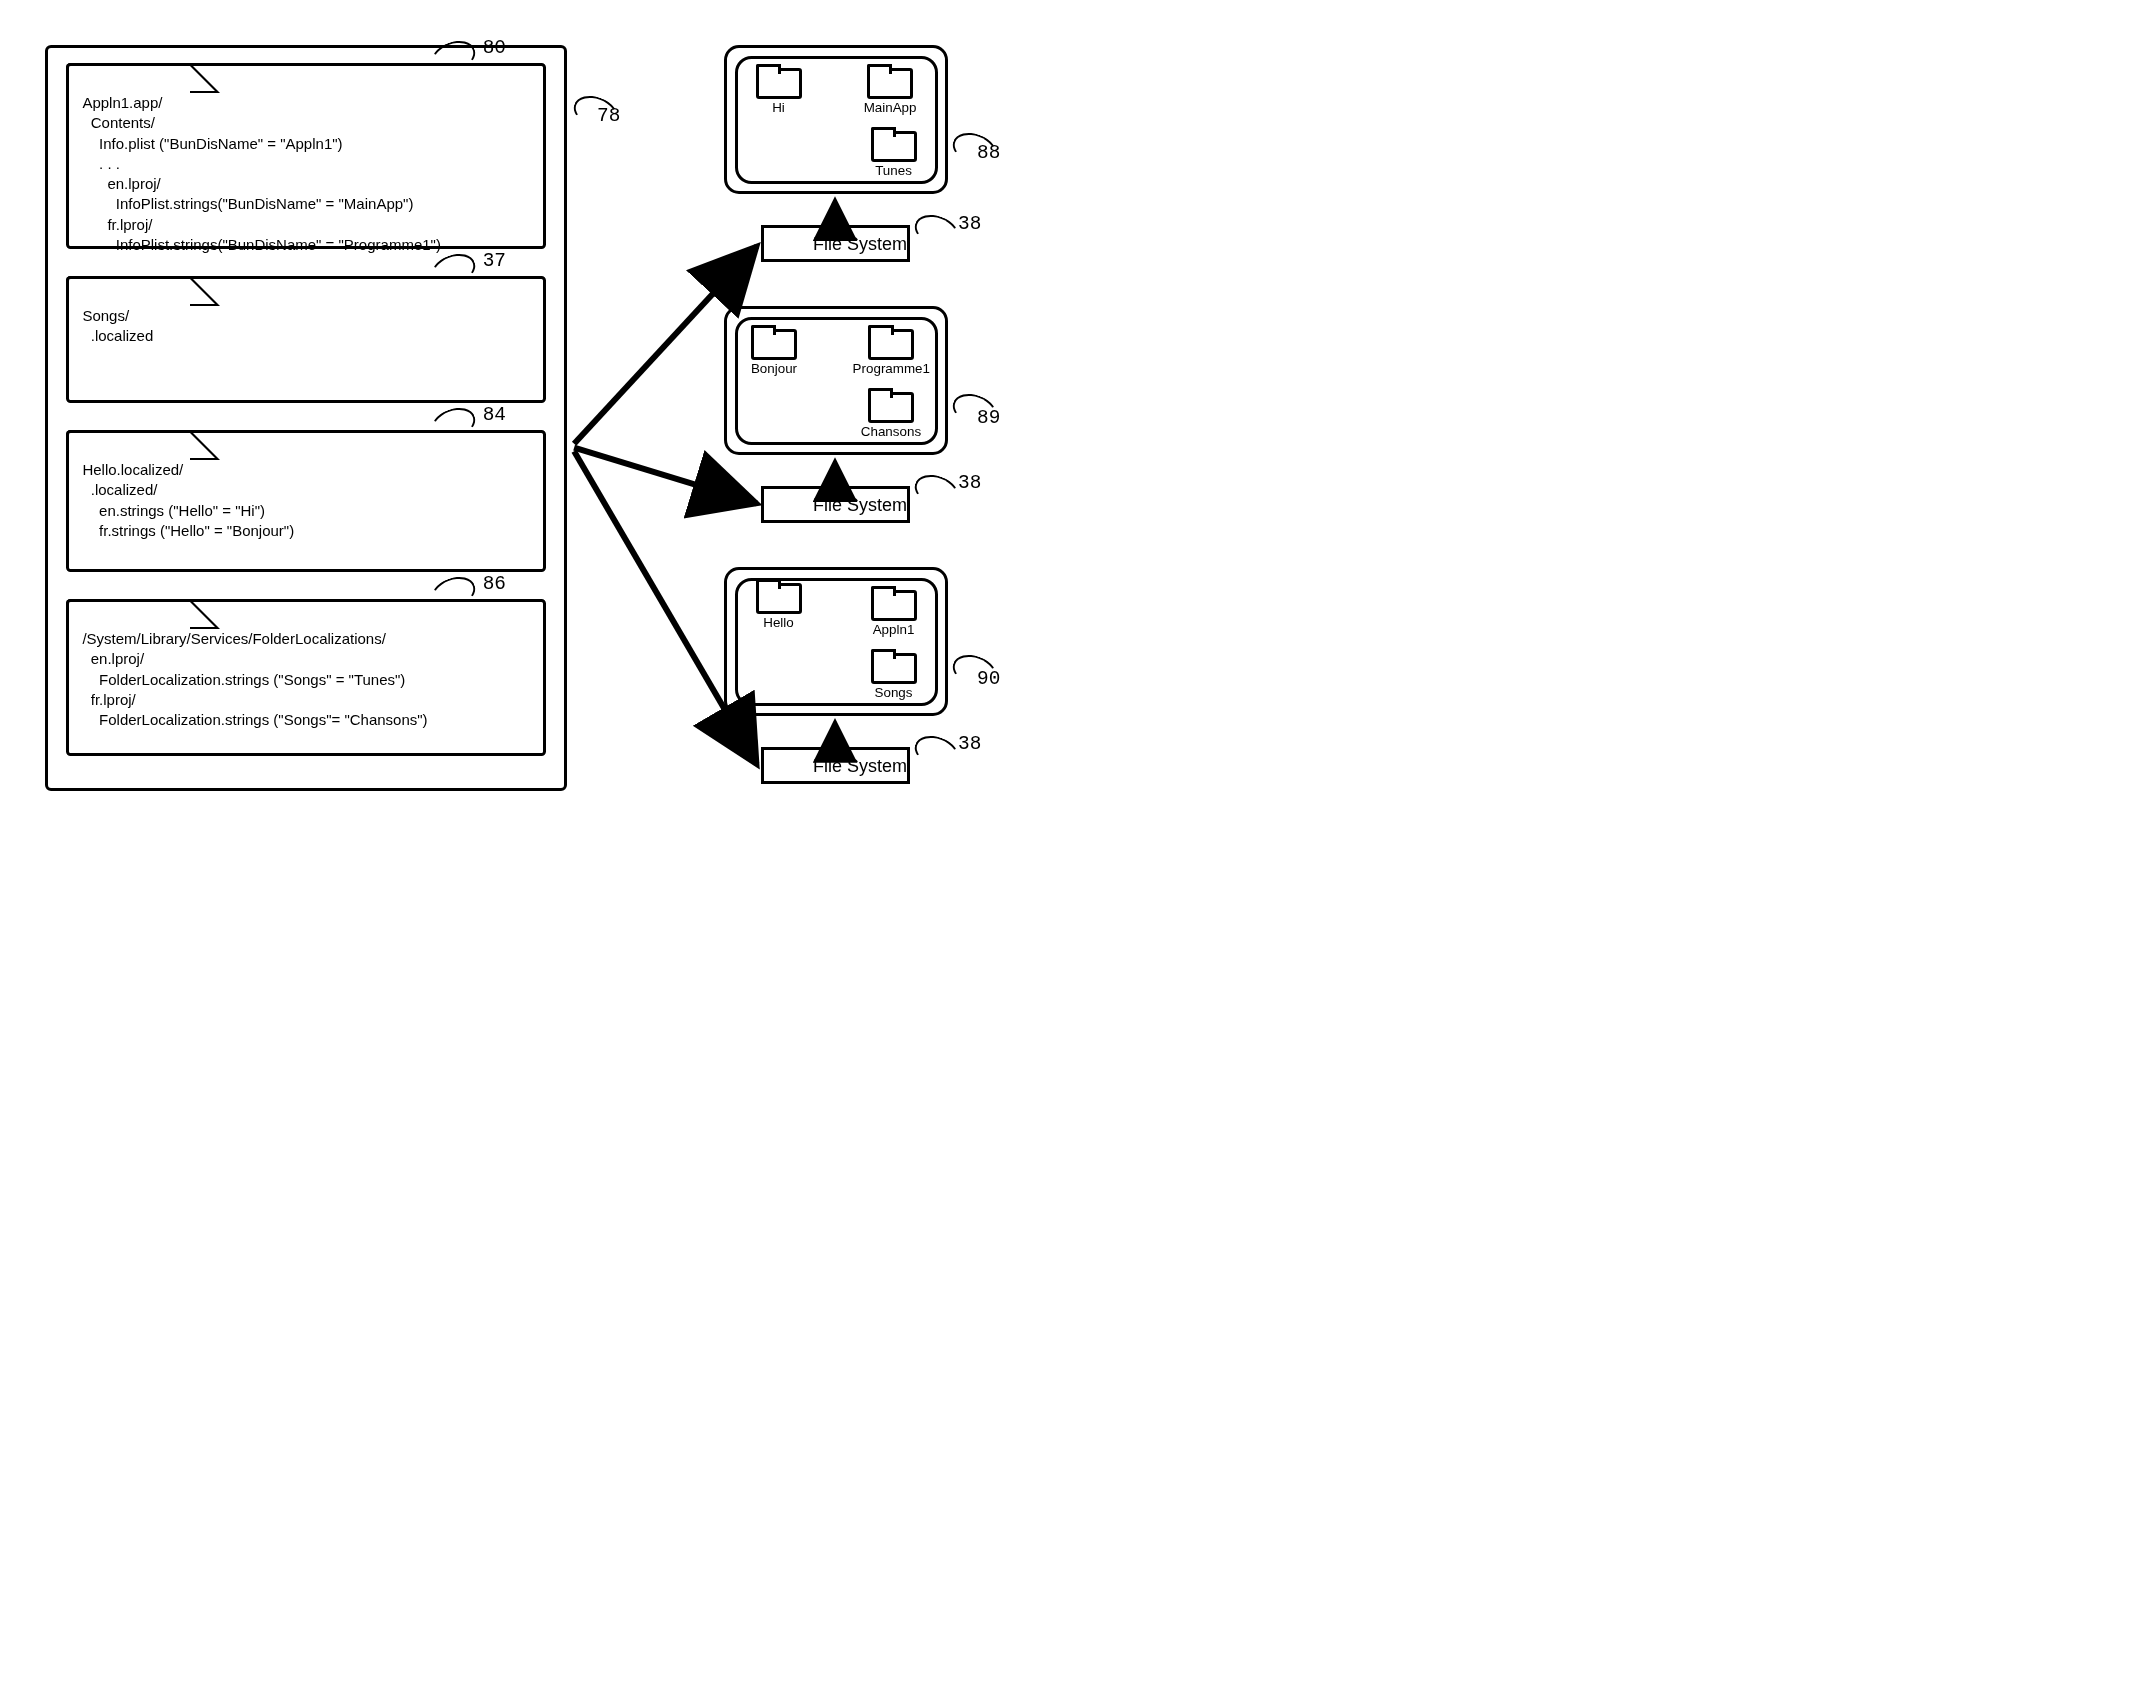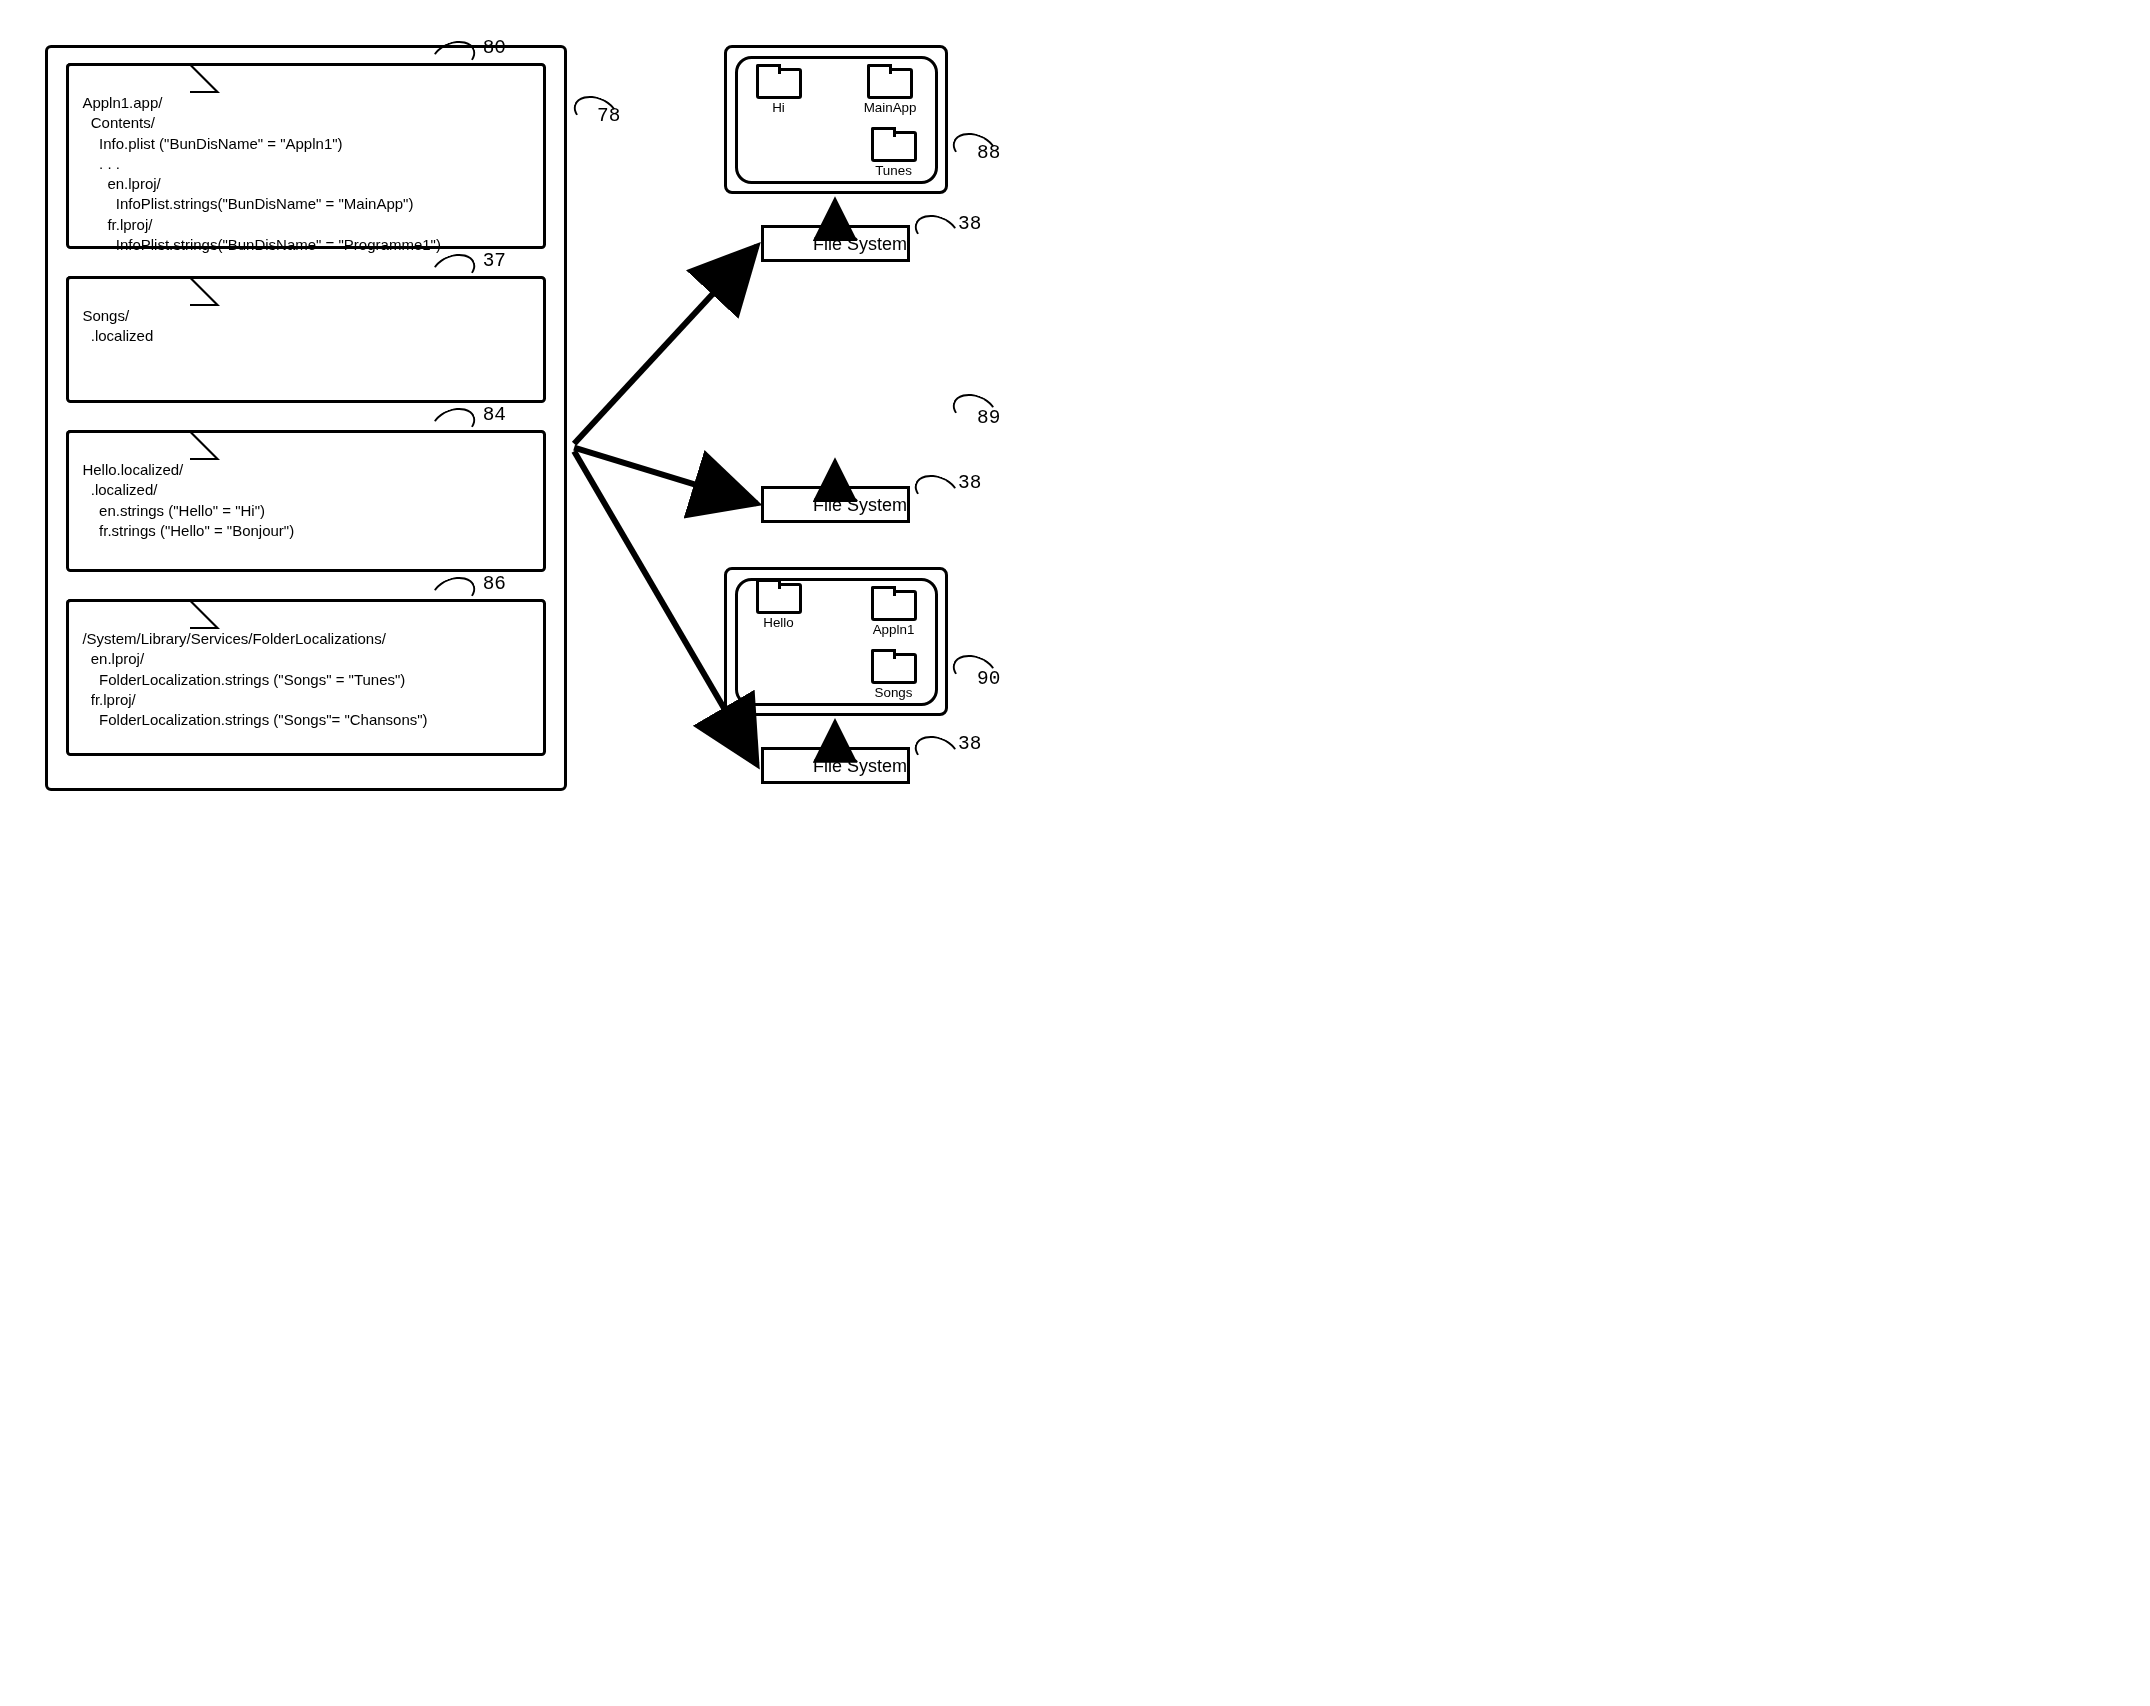--- a/index.html
+++ b/index.html
@@ -93,21 +93,21 @@
     height: 30px;
     transform: rotate(20deg);
   }
 
   
   .finder {
     position: absolute;
     width: 224px;
     height: 149px;
     border: 3.7px solid #000;
-    border-radius: 8px;
+    border-radius: 15px;
     padding: 7.5px;
   }
   .finder-inner {
     width: 100%;
     height: 100%;
     border: 3px solid #000;
     border-radius: 16.4px;
     padding: 6px 9px;
     position: relative;
   }
@@ -227,20 +227,27 @@
       <div class="fi" style="right:18px; top:72px;"><div class="mini-folder"></div><span>Tunes</span></div>
     </div>
   </div>
   <div class="leader-right" style="top:104px; left:922px;"></div>
   <div class="refnum" style="top:112px; left:947px;">88</div>
 
   <div class="fsbox" style="left:731px; top:195px;">File System</div>
   <div class="leader-right" style="top:186px; left:884px;"></div>
   <div class="refnum" style="top:183px; left:928px;">38</div>
 
+  <div class="finder" style="left:694px; top:276px;">
+    <div class="finder-inner">
+      <div class="fi" style="left:13.4px; top:9px;"><div class="mini-folder"></div><span>Bonjour</span></div>
+      <div class="fi" style="right:4.5px; top:9px;"><div class="mini-folder"></div><span>Programme1</span></div>
+      <div class="fi" style="right:13.4px; top:72px;"><div class="mini-folder"></div><span>Chansons</span></div>
+    </div>
+  </div>
   <div class="leader-right" style="top:365px; left:922px;"></div>
   <div class="refnum" style="top:377px; left:947px;">89</div>
 
   <div class="fsbox" style="left:731px; top:456px;">File System</div>
   <div class="leader-right" style="top:446px; left:884px;"></div>
   <div class="refnum" style="top:442px; left:928px;">38</div>
 
   <div class="finder" style="left:694px; top:537px;">
     <div class="finder-inner">
       <div class="fi" style="left:18px; top:2px;"><div class="mini-folder"></div><span>Hello</span></div>

